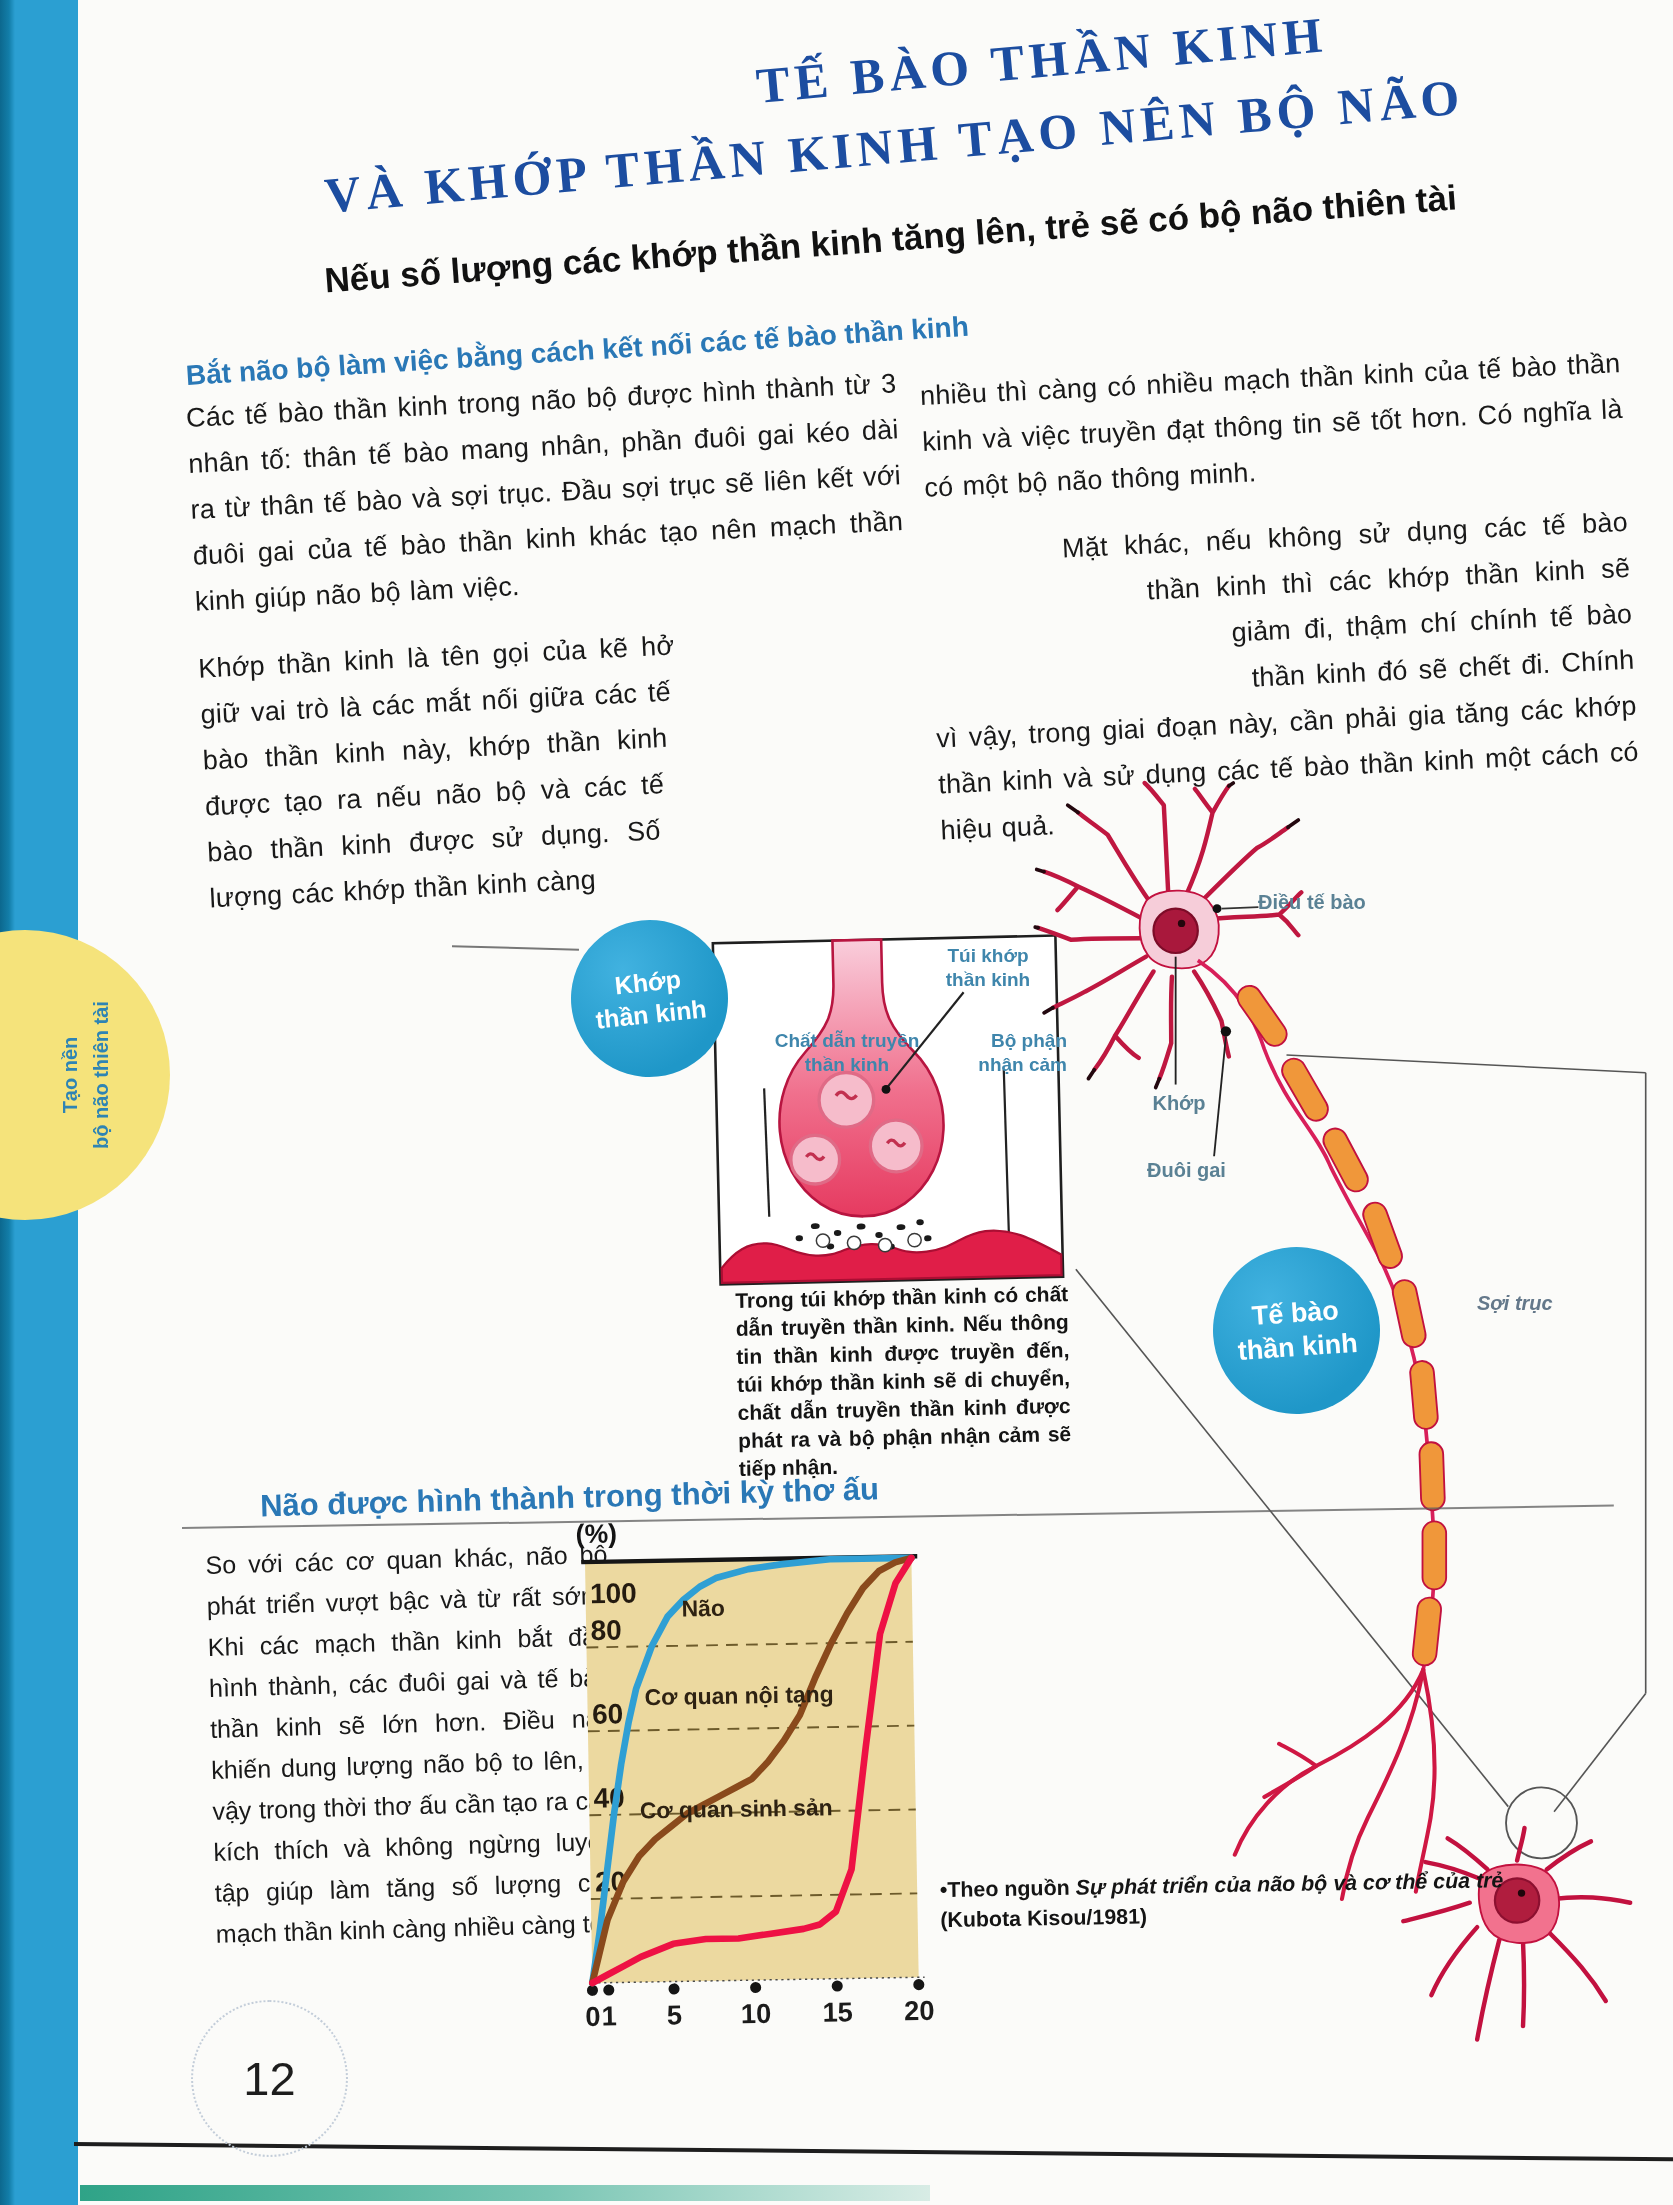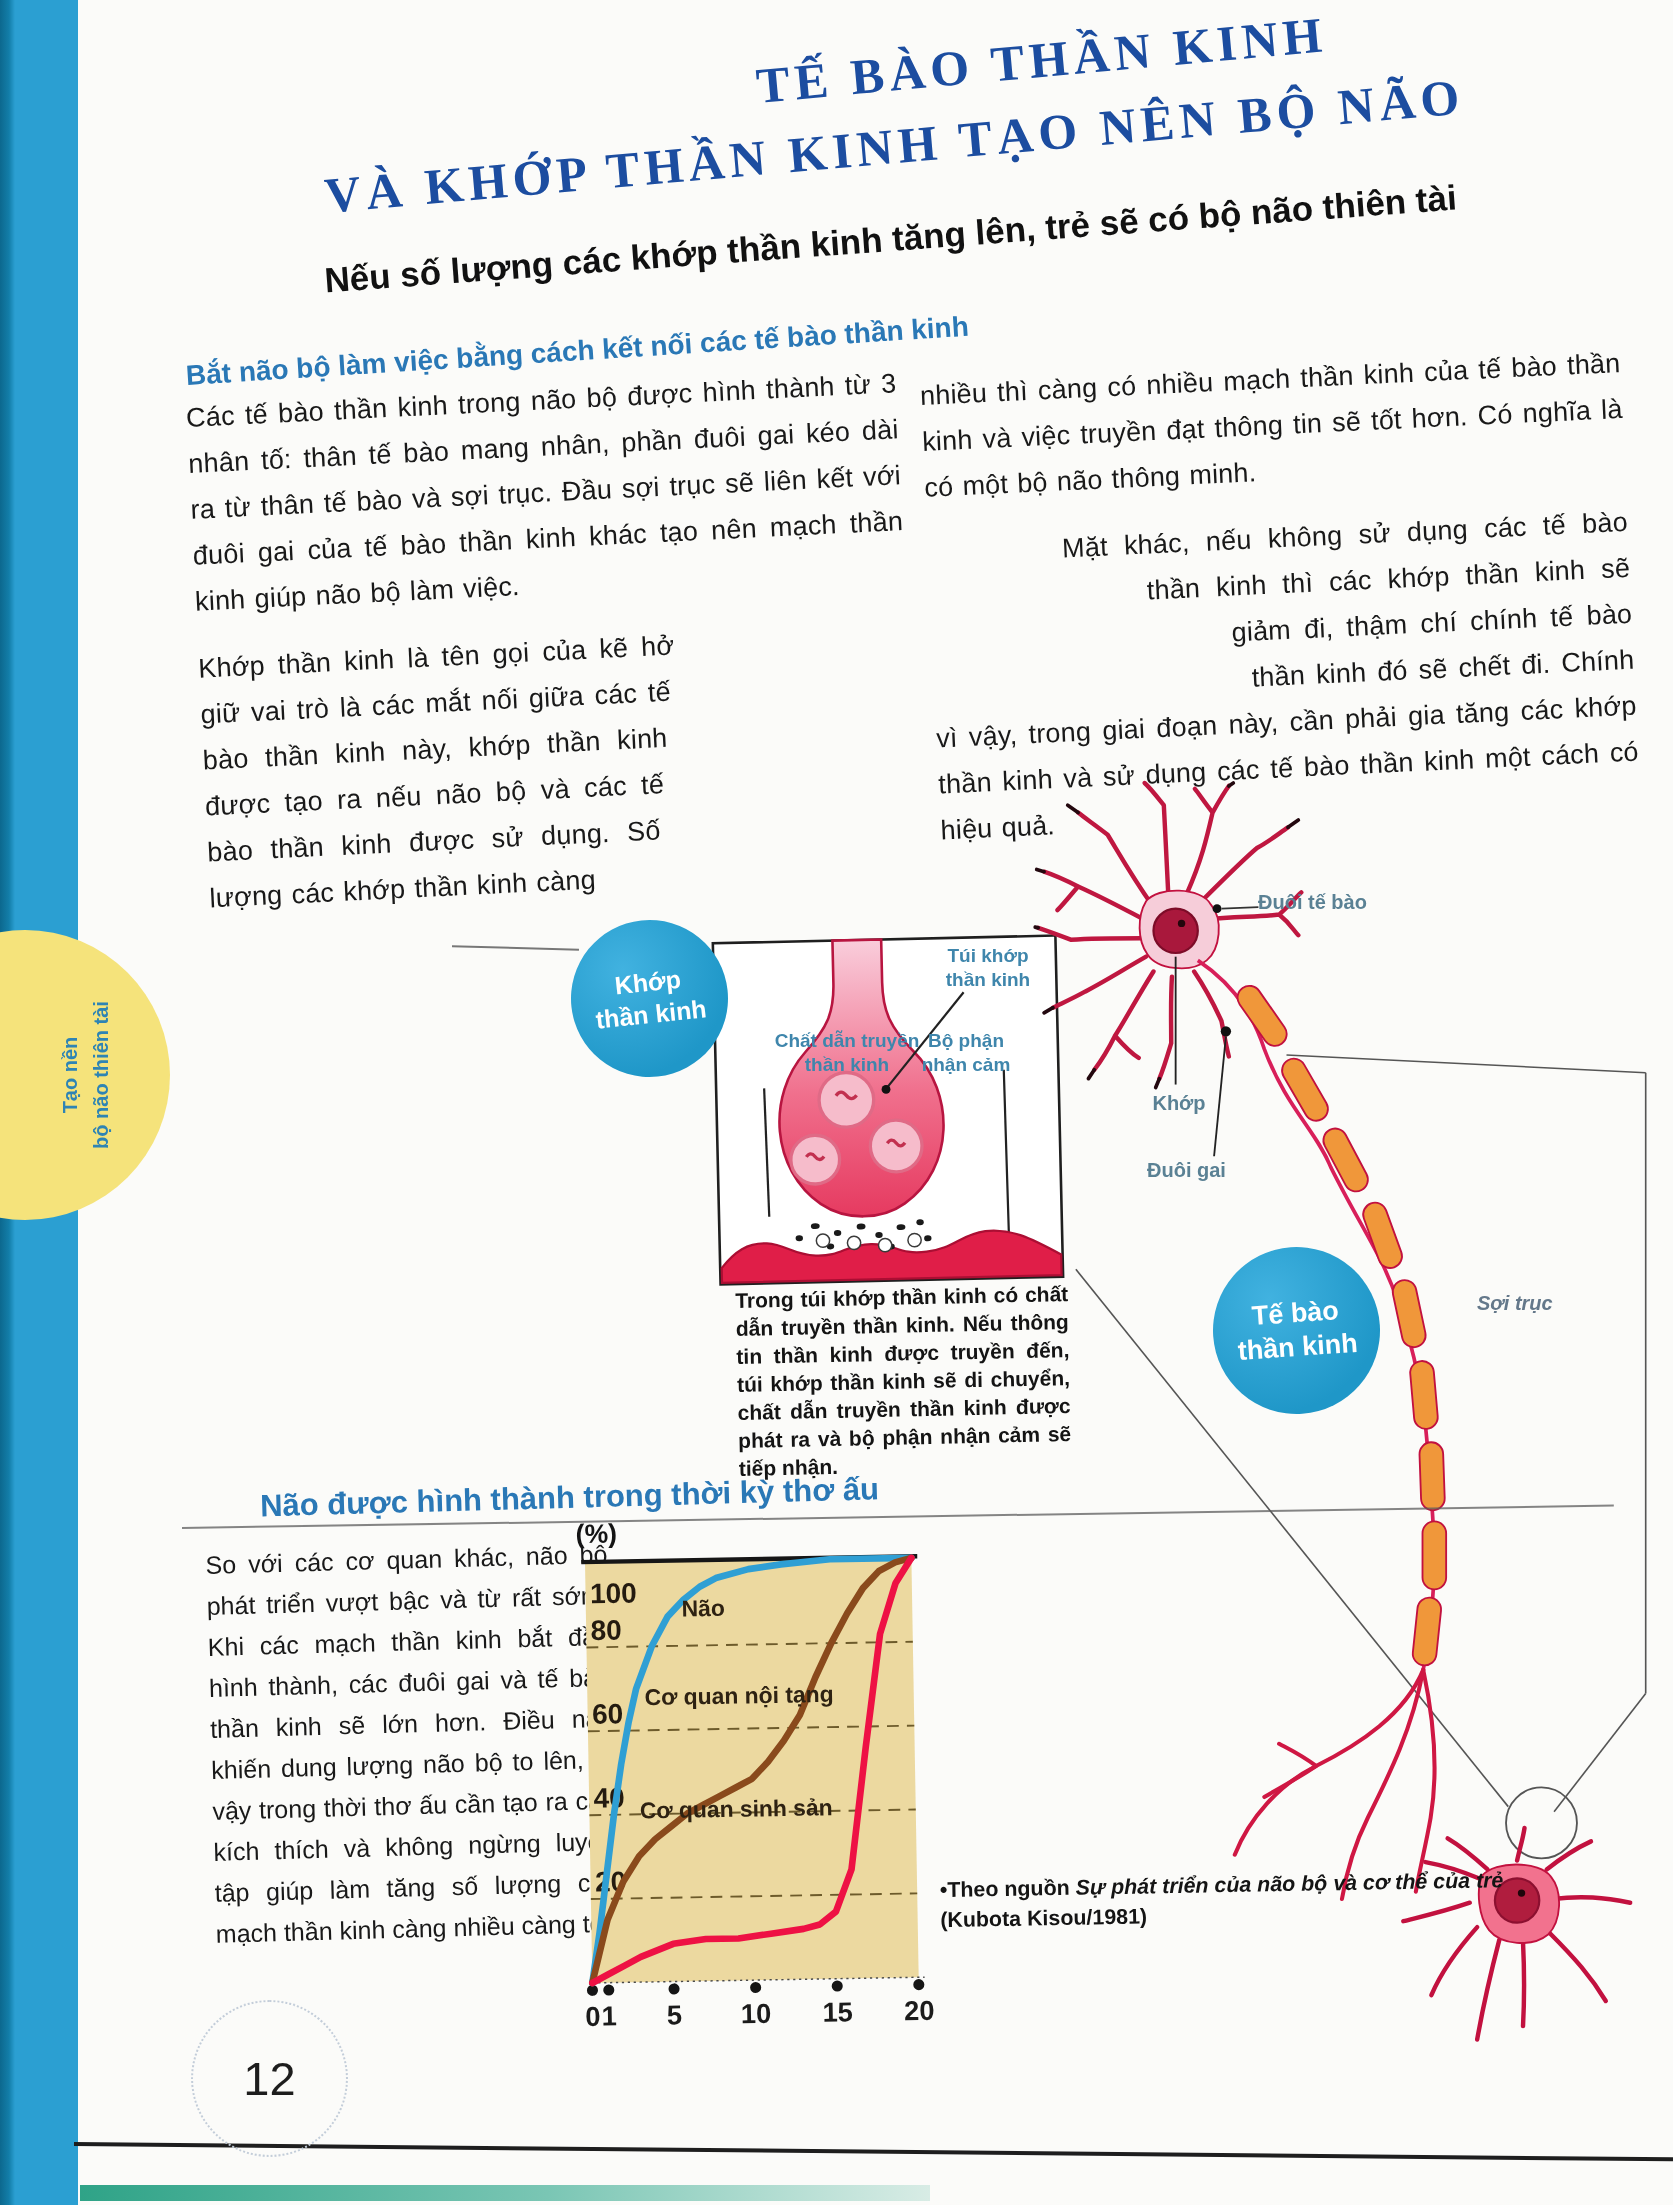--- a/index.html
+++ b/index.html
@@ -151,21 +151,21 @@
       <circle cx="202" cy="422" r="9"></circle>
     <circle cx="244" cy="426" r="9"></circle>
       <circle cx="284" cy="420" r="9"></circle>
   </g>
 </svg>
 
 <div class="abs fig-label" style="left:925px; top:944px; width:126px;">Túi khớp
 thần kinh</div>
 <div class="abs fig-label" style="left:728px; top:1029px; width:152px;margin-left:43px;">Chất dẫn truyền
 thần kinh</div>
-<div class="abs fig-label" style="left:916px; top:1029px; width:100px;">Bộ phận
+<div class="abs fig-label" style="left:967px; top:1029px; width:100px;text-align:right;">Bộ phận
 nhận cảm</div>
 
 <div class="abs caption">Trong túi khớp thần kinh có chất dẫn truyền thần kinh. Nếu thông tin thần kinh được truyền đến, túi khớp thần kinh sẽ di chuyển, chất dẫn truyền thần kinh được phát ra và bộ phận nhận cảm sẽ tiếp nhận.</div>
 
 <svg class="abs" style="left:1035px; top:783px; z-index:4;" width="639" height="1422" viewBox="0 0 864 1924">
 
   <g stroke="#555" stroke-width="2.2" fill="none">
     <line x1="340" y1="368" x2="826" y2="392"></line>
     <line x1="826" y1="392" x2="826" y2="1232"></line>
     <line x1="55" y1="658" x2="640" y2="1385"></line>
@@ -239,21 +239,21 @@
     <path d="M628,1565 C615,1615 606,1655 598,1700"></path>
     <path d="M598,1548 C565,1585 548,1612 536,1640"></path>
     <path d="M588,1515 C550,1528 522,1534 498,1540"></path>
     <path d="M600,1482 C572,1470 550,1464 528,1460"></path>
   </g>
   <path d="M605,1478 C622,1458 682,1458 698,1480 C714,1500 712,1540 694,1558 C672,1576 630,1572 614,1552 C600,1534 596,1498 605,1478 Z" fill="#f2728e" stroke="#c2113f" stroke-width="2.5"></path>
   <circle cx="652" cy="1512" r="30" fill="#b01d3e" stroke="#8c1030" stroke-width="3"></circle>
   <circle cx="658" cy="1502" r="5" fill="#1d050a"></circle>
 </svg>
 
-<div class="abs neuron-label" style="left:1258px; top:891px; width:192px;">Đuôi tế bào</div>
+<div class="abs neuron-label" style="left:1258px; top:891px; width:192px;">Điều tế bào</div>
 <div class="abs neuron-label" style="left:1142px; top:1092px; width:74px; text-align:center;">Khớp</div>
 <div class="abs neuron-label" style="left:1147px; top:1159px; width:140px; ">Đuôi gai</div>
 <div class="abs neuron-label" style="left:1477px; top:1292px; width:118px; font-style:italic; color:#64788a;">Sợi trục</div>
 <div class="abs badge badge-tebao">Tế bào
 thần kinh</div>
 
 <div class="abs h-blue h2">Não được hình thành trong thời kỳ thơ ấu</div>
 <div class="abs h2-rule"></div>
 <div class="abs bottom-para">So với các cơ quan khác, não bộ phát triển vượt bậc và từ rất sớm. Khi các mạch thần kinh bắt đầu hình thành, các đuôi gai và tế bào thần kinh sẽ lớn hơn. Điều này khiến dung lượng não bộ to lên, vì vậy trong thời thơ ấu cần tạo ra các kích thích và không ngừng luyện tập giúp làm tăng số lượng các mạch thần kinh càng nhiều càng tốt.</div>
 

